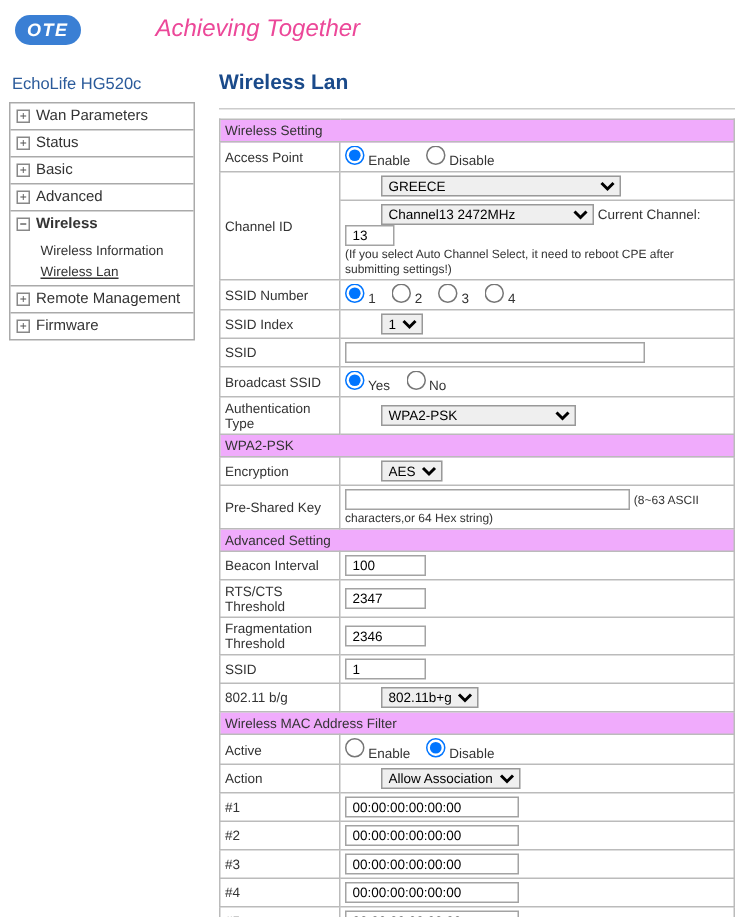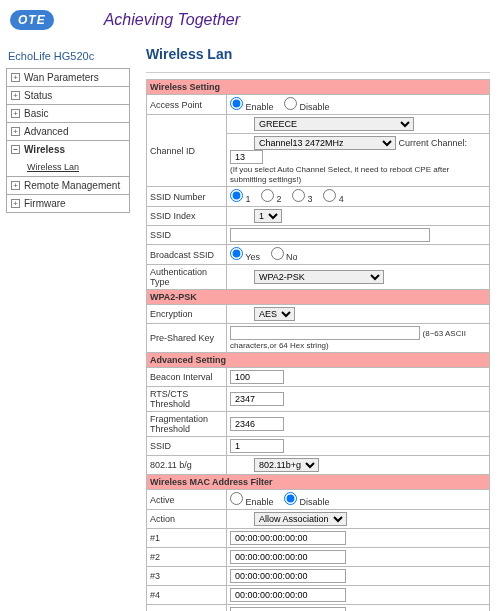--- a/index.html
+++ b/index.html
@@ -2,37 +2,37 @@
 <html><head>
 <meta charset="utf-8">
 <style>
   * { box-sizing: border-box; margin: 0; padding: 0; }
   body { font-family: Verdana, Arial, sans-serif; font-size: 10px; background: #fff; color: #333; }
   .page { width: 500px; }
   .header { height: 40px; display: flex; align-items: center; padding: 16px 10px; }
   .logo { display: flex; align-items: center; }
   .logo-ote { background: #3a7fd4; color: #fff; font-weight: bold; border-radius: 12px; padding: 3px 8px; font-size: 12px; font-style: italic; letter-spacing: 1px; }
   .logo-connx { color: #9cc73d; font-size: 22px; font-weight: bold; letter-spacing: 1px; margin-left: 4px; }
-  .tagline { color: #4c1d95; font-size: 16px; font-style: italic; margin-left: 50px; }
+  .tagline { color: #ec4899; font-size: 16px; font-style: italic; margin-left: 50px; }
   .content { display: flex; }
   .sidebar { width: 124px; margin: 6px 0 0 6px; }
   .device { color: #2a5a9a; font-weight: normal; font-size: 11px; padding: 4px 2px 6px; }
   .nav { border: 1px solid #aaa; }
   .nav-item { border-top: 1px solid #aaa; padding: 3px 4px; font-size: 10px; color: #333; cursor: pointer; display: flex; align-items: center; }
   .nav-item:first-child { border-top: 0; }
   .nav-icon { display:inline-block; width:9px; height:9px; border:1px solid #888; margin-right:4px; font-size:8px; line-height:7px; text-align:center; color:#555; }
   .nav-item.active { font-weight: bold; }
   .subnav { padding: 2px 0 2px 20px; }
   .subnav a { display: block; font-size: 9px; color: #333; text-decoration: none; padding: 2px 0; }
   .subnav a.current { text-decoration: underline; }
   .main { flex: 1; padding: 6px 10px 0 16px; }
   .page-title { color: #1a4a8a; font-size: 14px; font-weight: bold; margin-bottom: 10px; }
   .hr { border-top: 1px solid #ccc; margin-bottom: 6px; }
   .form-table { width: 100%; border-collapse: collapse; border: 1px solid #999; }
-  .section-h td { background: #fca5a5; font-weight: bold; padding: 3px 4px; font-size: 10px; }
+  .section-h td { background: #f0abfc; font-weight: normal; padding: 3px 4px; font-size: 10px; }
   .form-table td { border: 1px solid #bbb; padding: 2px 3px; vertical-align: middle; font-size: 9px; }
   .lbl { width: 80px; }
   input[type=text] { font-size: 9px; padding: 1px 4px; border: 1px solid #a3a3a3; }
   select { font-size: 9px; border: 1px solid #999; margin-left: 24px; }
   .hint { font-size: 8px; color: #333; }
   .radio-wrap label { margin-right: 8px; }
 </style>
 </head>
 <body>
 
@@ -62,20 +62,21 @@
           </div>
         <div class="nav-item">
             <span class="nav-icon">+</span>
             <span>Advanced</span>
           </div>
         <div class="nav-item active">
             <span class="nav-icon">−</span>
             <span>Wireless</span>
           </div>
         <div class="subnav">
+          <a>Wireless Information</a>
           <a class="current">Wireless Lan</a>
         </div>
         <div class="nav-item">
             <span class="nav-icon">+</span>
             <span>Remote Management</span>
           </div>
         <div class="nav-item">
             <span class="nav-icon">+</span>
             <span>Firmware</span>
           </div>

